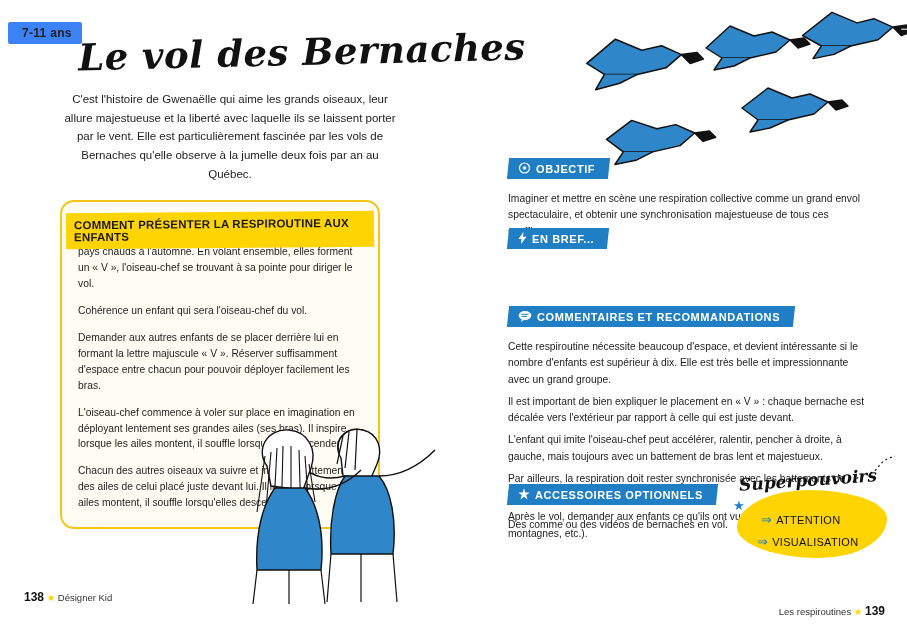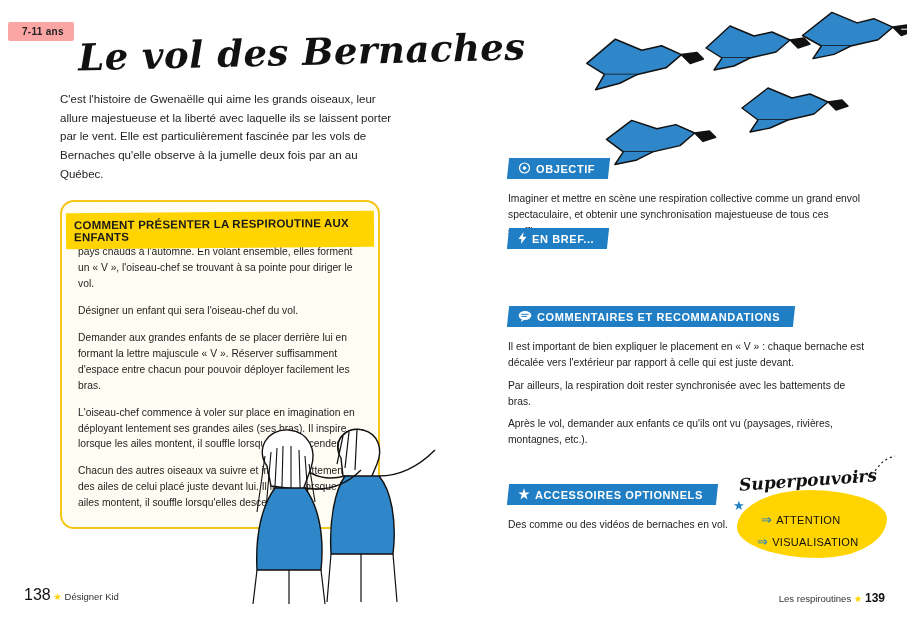--- a/index.html
+++ b/index.html
@@ -18,23 +18,23 @@
   .page {
     position: absolute;
     inset: 0;
   }
 
   
   .age-badge {
     position: absolute;
     left: 8px;
     top: 22px;
-    background: #fca5a5;
+    background: #3b82f6;
     color: #222;
-    font-size: 10px;
+    font-size: 12px;
     font-weight: 700;
     letter-spacing: .3px;
     padding: 4px 10px 4px 14px;
     border-radius: 2px;
   }
 
   
   .title {
     position: absolute;
     left: 78px;
@@ -47,21 +47,21 @@
     letter-spacing: .5px;
     transform: rotate(-1.4deg);
   }
 
   
   .intro {
     position: absolute;
     left: 60px;
     top: 90px;
     width: 340px;
-    text-align: left;
+    text-align: center;
     font-size: 11.5px;
     line-height: 1.62;
     color: #1d1d1d;
   }
 
   
   .yellow-box {
     position: absolute;
     left: 60px;
     top: 200px;
@@ -181,26 +181,26 @@
   }
 
   
   .footer-left {
     position: absolute;
     left: 24px;
     bottom: 20px;
     font-size: 9.5px;
     color: #333;
   }
-  .footer-left .pg { font-weight: 400; font-size: 16px; color: #111; }
+  .footer-left .pg { font-weight: 700; font-size: 12px; color: #111; }
   .footer-left .star { color: #ffd400; }
   .footer-right {
     position: absolute;
     right: 22px;
-    bottom: 19px;
+    bottom: 6px;
     font-size: 9.5px;
     color: #333;
   }
   .footer-right .pg { font-weight: 700; font-size: 12px; color: #111; }
   .footer-right .star { color: #ffd400; }
 
   
   .geese { position: absolute; left: 520px; top: 0; width: 387px; height: 185px; }
   .girls { position: absolute; left: 245px; top: 420px; width: 270px; height: 185px; }
   svg { display: block; }
@@ -249,22 +249,22 @@
           <path d="M10 26 L34 8 L58 16 L76 12 L94 20 L80 32 L54 38 L26 38 Z" fill="#2f86c8" stroke="#111"></path>
           <path d="M26 38 L18 50 L38 46 L54 38" fill="#2f86c8" stroke="#111"></path>
           <path d="M94 20 L108 18 L114 24 L102 28 Z" fill="#111" stroke="#111"></path>
         </g>
       </g>
     </svg>
   </div>
 
   <div class="yellow-box">
     <p>Les Bernaches sont des oies du Canada qui migrent vers les pays chauds à l'automne. En volant ensemble, elles forment un « V », l'oiseau-chef se trouvant à sa pointe pour diriger le vol.</p>
-    <p>Désigner un enfant qui sera l'oiseau-chef du vol.</p>
-    <p>Demander aux grandes enfants de se placer derrière lui en formant la lettre majuscule « V ». Réserver suffisamment d'espace entre chacun pour pouvoir déployer facilement les bras.</p>
+    <p>Cohérence un enfant qui sera l'oiseau-chef du vol.</p>
+    <p>Demander aux autres enfants de se placer derrière lui en formant la lettre majuscule « V ». Réserver suffisamment d'espace entre chacun pour pouvoir déployer facilement les bras.</p>
     <p>L'oiseau-chef commence à voler sur place en imagination en déployant lentement ses grandes ailes (ses bras). Il inspire lorsque les ailes montent, il souffle lorsqu'elles descendent.</p>
     <p>Chacun des autres oiseaux va suivre et imiter le battement des ailes de celui placé juste devant lui. Il inspire lorsque les ailes montent, il souffle lorsqu'elles descendent.</p>
   </div>
   <div class="yellow-box-title">COMMENT PRÉSENTER LA RESPIROUTINE AUX ENFANTS</div>
 
   <div class="girls">
     <svg width="270" height="185" viewBox="0 0 270 185" xmlns="http://www.w3.org/2000/svg">
 
       <g>
         <path d="M96 38 C86 22 100 6 118 10 C134 14 138 30 132 44 L126 58 L98 56 Z" fill="#ffffff" stroke="#111" stroke-width="1.4"></path>
@@ -326,21 +326,23 @@
         <span class="ribbon-icon">
           <svg width="14" height="12" viewBox="0 0 14 12">
               <ellipse cx="7" cy="5.5" rx="6.3" ry="4.6" fill="#fff"></ellipse>
               <path d="M4 9 L3 12 L6.5 9.6 Z" fill="#fff"></path>
               <path d="M3.4 4.3 H10.6 M3.4 6.4 H9" stroke="#1f7ec4" stroke-width="1"></path>
             </svg>
         </span><span>COMMENTAIRES ET RECOMMANDATIONS</span>
       </span>
     </div>
     <div class="body-text">
+      <p>Cette respiroutine nécessite beaucoup d'espace, et devient intéressante si le nombre d'enfants est supérieur à dix. Elle est très belle et impressionnante avec un grand groupe.</p>
       <p>Il est important de bien expliquer le placement en « V » : chaque bernache est décalée vers l'extérieur par rapport à celle qui est juste devant.</p>
+      <p>L'enfant qui imite l'oiseau-chef peut accélérer, ralentir, pencher à droite, à gauche, mais toujours avec un battement de bras lent et majestueux.</p>
       <p>Par ailleurs, la respiration doit rester synchronisée avec les battements de bras.</p>
       <p>Après le vol, demander aux enfants ce qu'ils ont vu (paysages, rivières, montagnes, etc.).</p>
     </div>
   </div>
 
   <div class="section" id="sec-access">
     <div class="ribbon">
       <span class="ribbon-inner">
         <span class="ribbon-icon">
           <svg width="12" height="12" viewBox="0 0 12 12">

